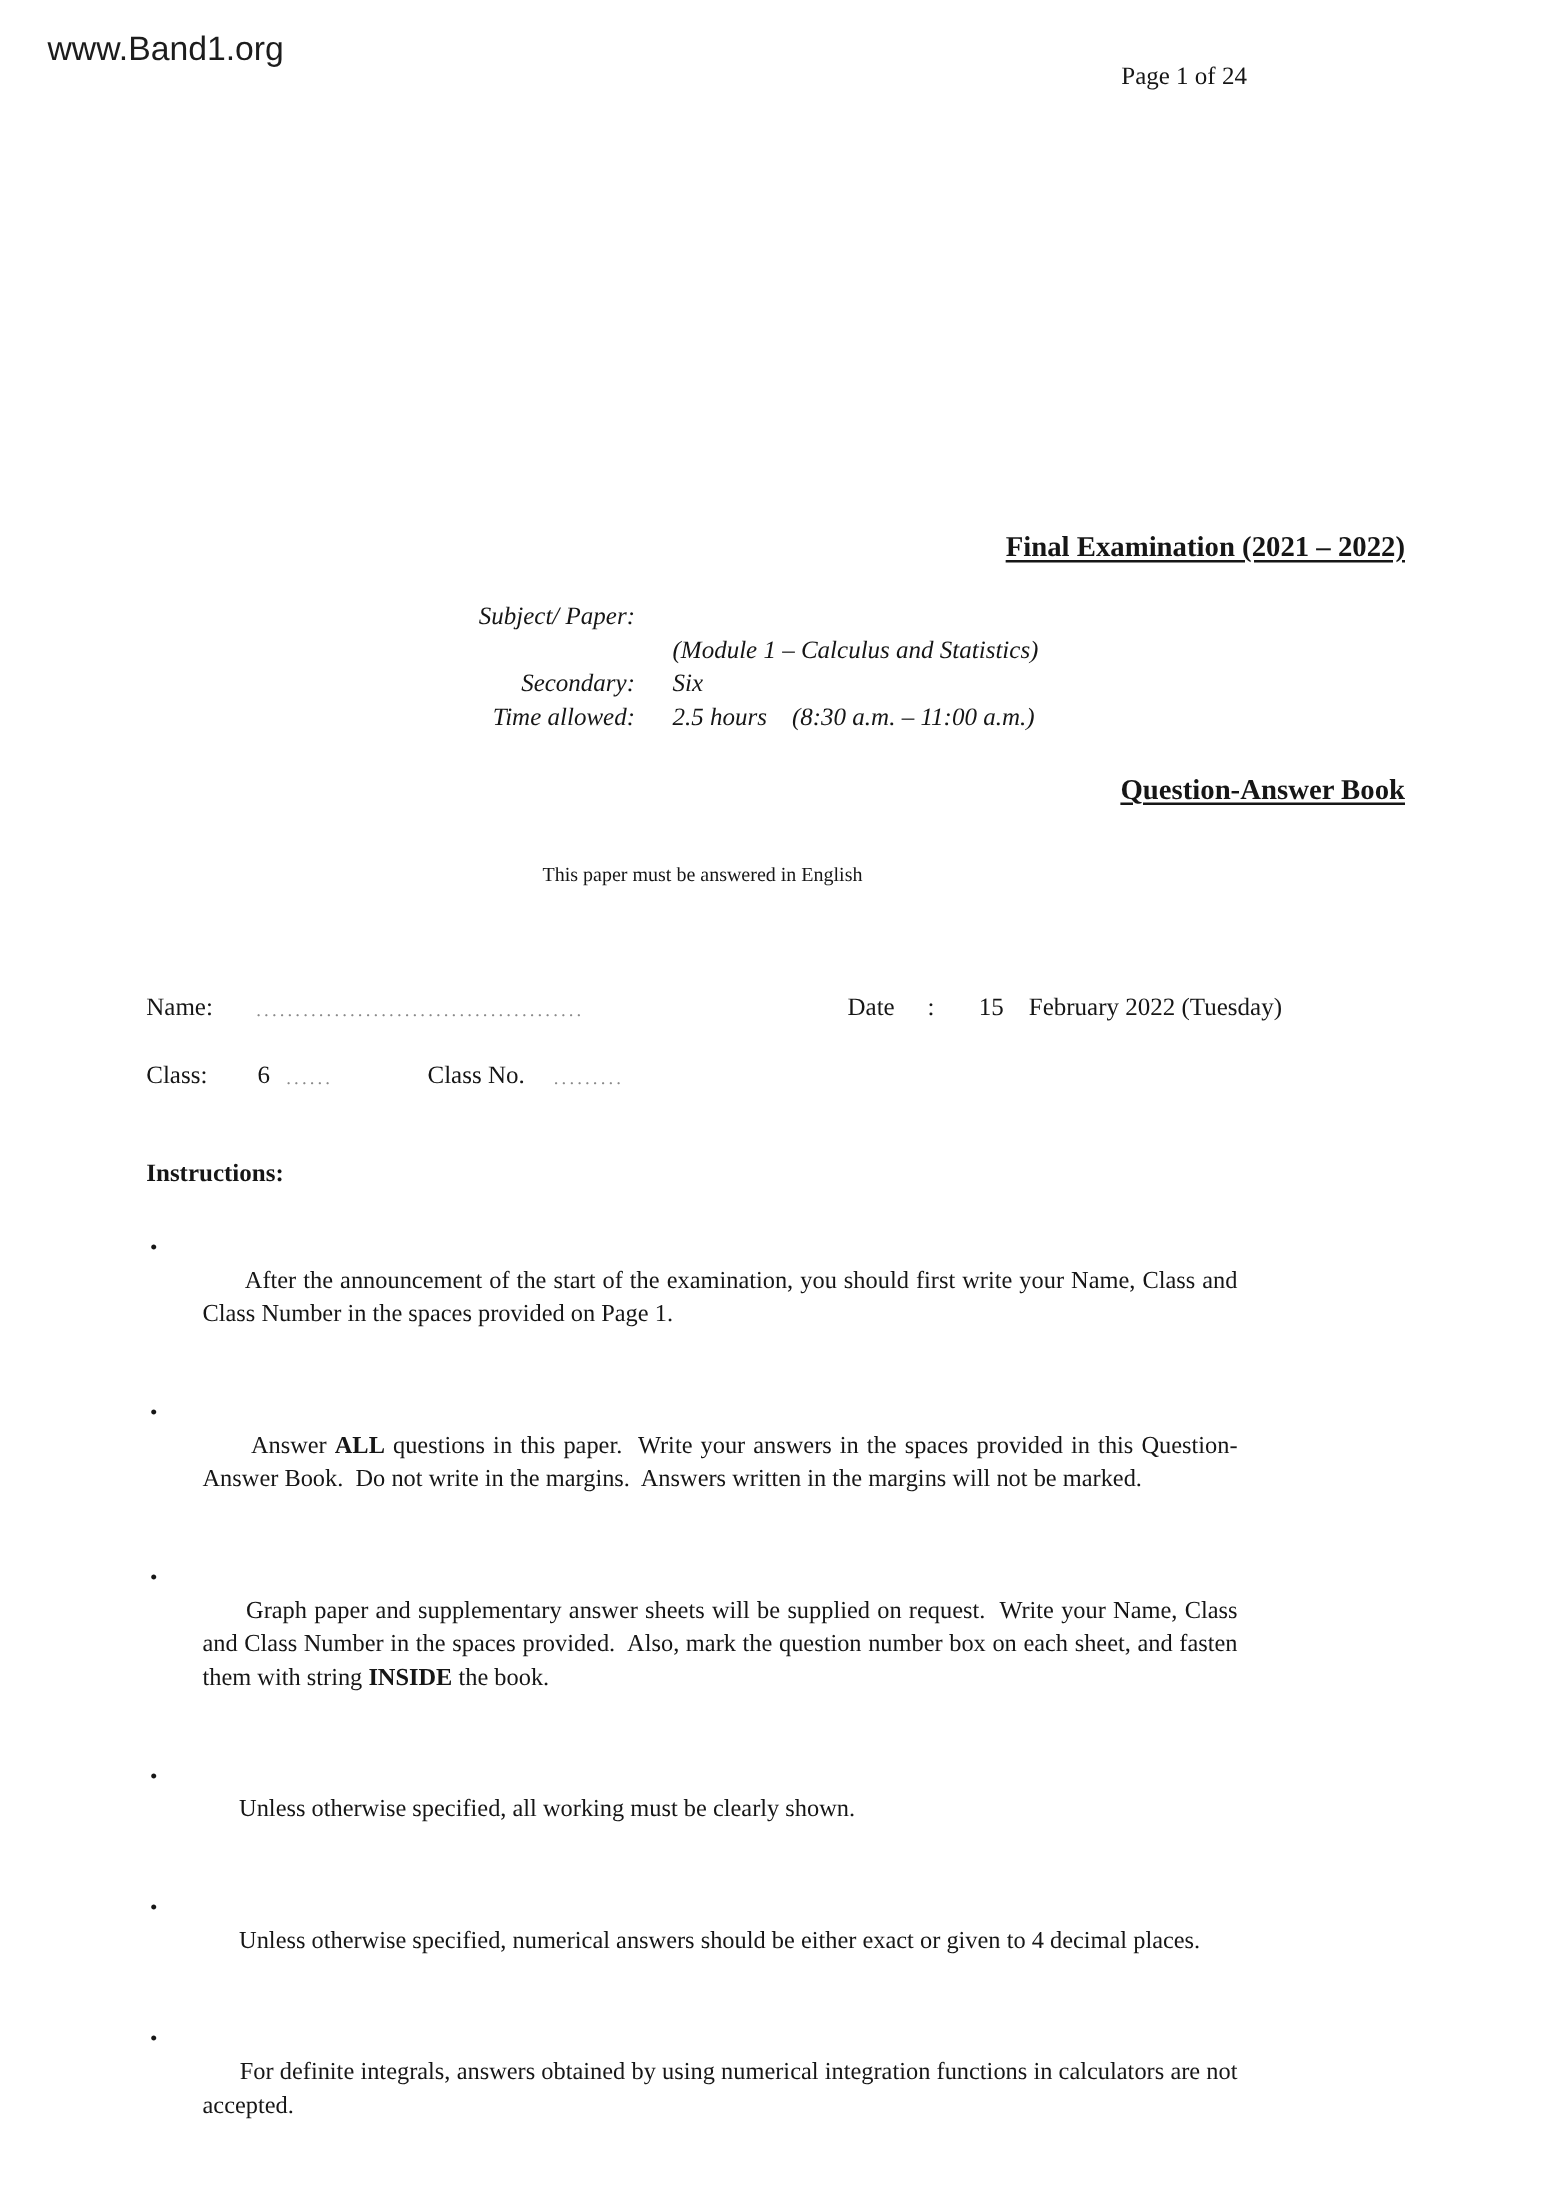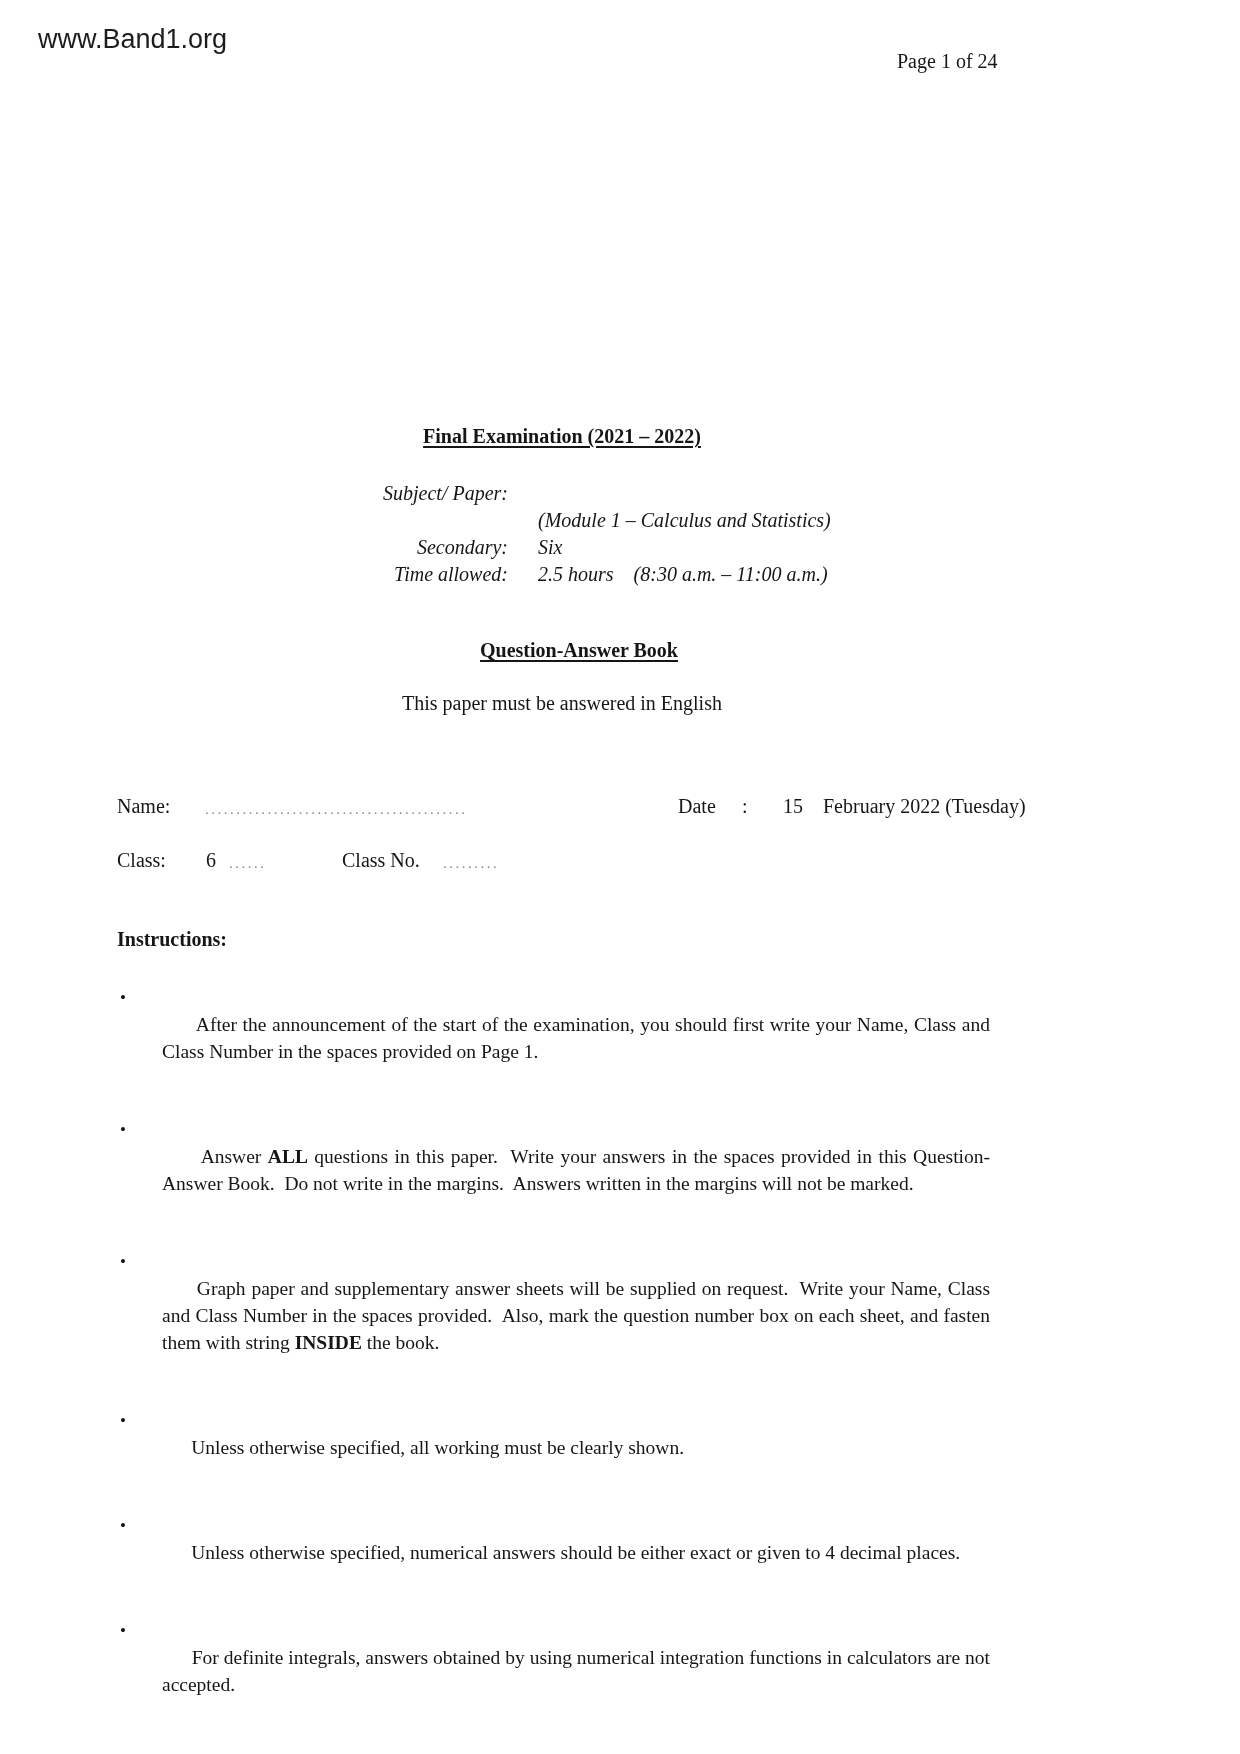--- a/index.html
+++ b/index.html
@@ -13,31 +13,31 @@
     color:#161616;
     overflow:hidden;
   }
   .site-link {
     position:absolute; left:38px; top:24px;
     font-family:"Liberation Sans", sans-serif;
     font-size:27px; color:#1c1c1c;
   }
   .page-num { position:absolute; left:897px; top:50px; font-size:20px; }
   .doc-title, .qab-title {
-    position:absolute; left:0; width:100%; text-align:center;
-    font-size:20px; font-weight:bold;
+    position:absolute; left:0; width:100%; text-align:right;
+    font-size:23px; font-weight:bold;
     text-decoration:underline; text-underline-offset:3px;
   }
   .doc-title { top:425px; }
-  .qab-title { top:639px;padding-left:34px; }
+  .qab-title { top:619px;padding-left:34px; }
   .subject-block { position:absolute; top:480px; left:0; width:100%; font-size:20px; line-height:27px; }
   .subject-row { display:grid; grid-template-columns:508px 1fr;font-style:italic; }
   .subject-label { text-align:right; white-space:pre-wrap; }
   .subject-value { padding-left:30px; white-space:pre-wrap; }
-  .lang-note { position:absolute; top:692px; left:0; width:100%; text-align:center; font-size:20px; }
+  .lang-note { position:absolute; top:692px; left:0; width:100%; text-align:center; font-size:16px; }
   .form-row { position:absolute; left:0; width:100%; height:30px; font-size:20px; }
   .name-row { top:795px; }
   .class-row { top:849px; }
   .form-row span { position:absolute; top:0; white-space:pre-wrap; }
   .dots {
     font-size:15px; letter-spacing:2.5px; color:#8a8a8a;
     top:6px !important;
   }
   .name-label { left:117px; }
   .name-dots { left:205px; }

